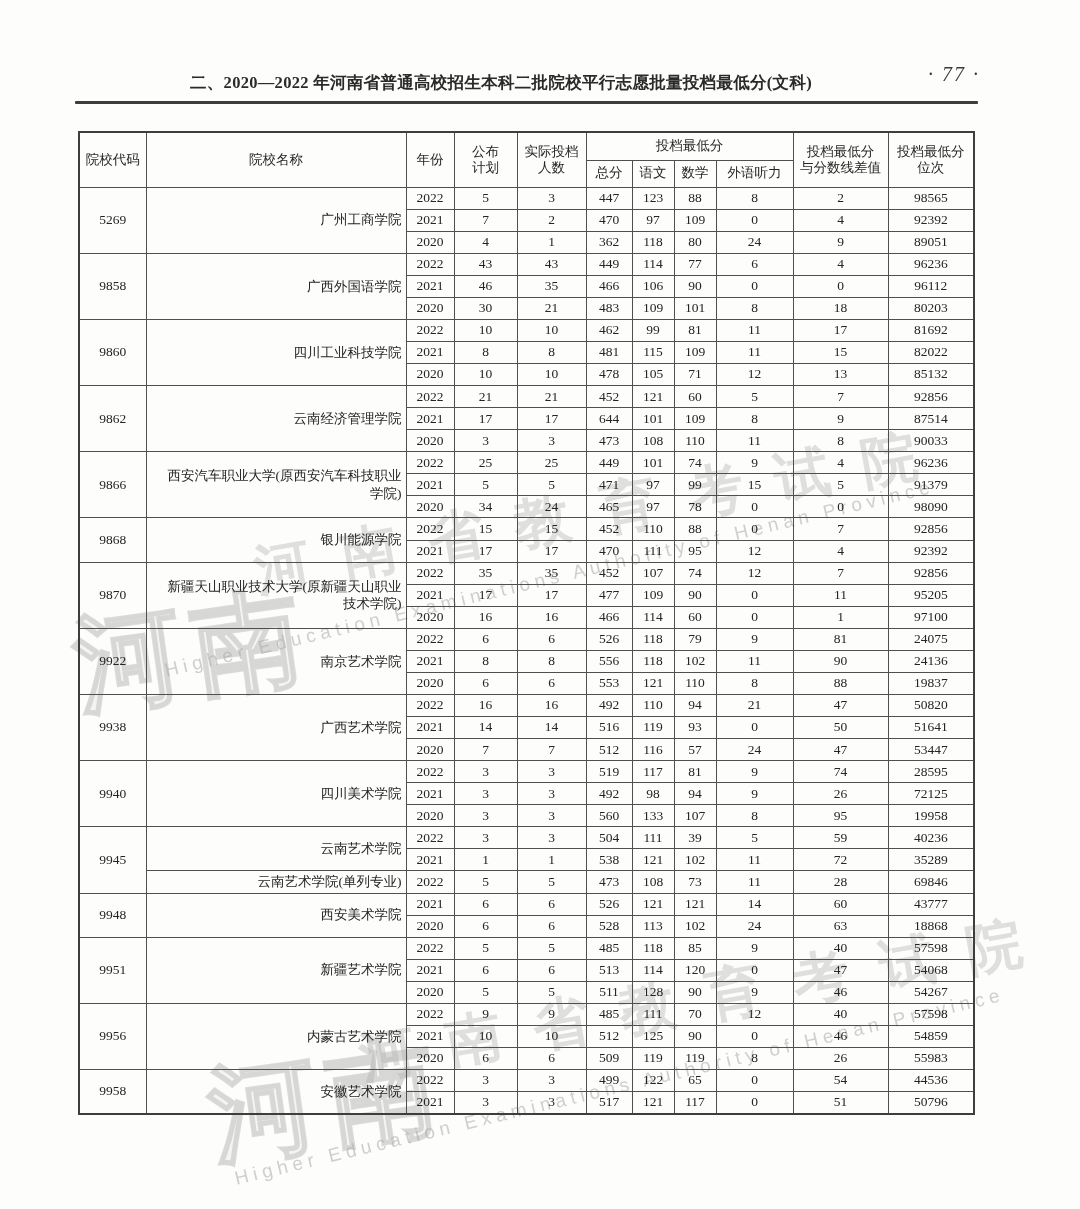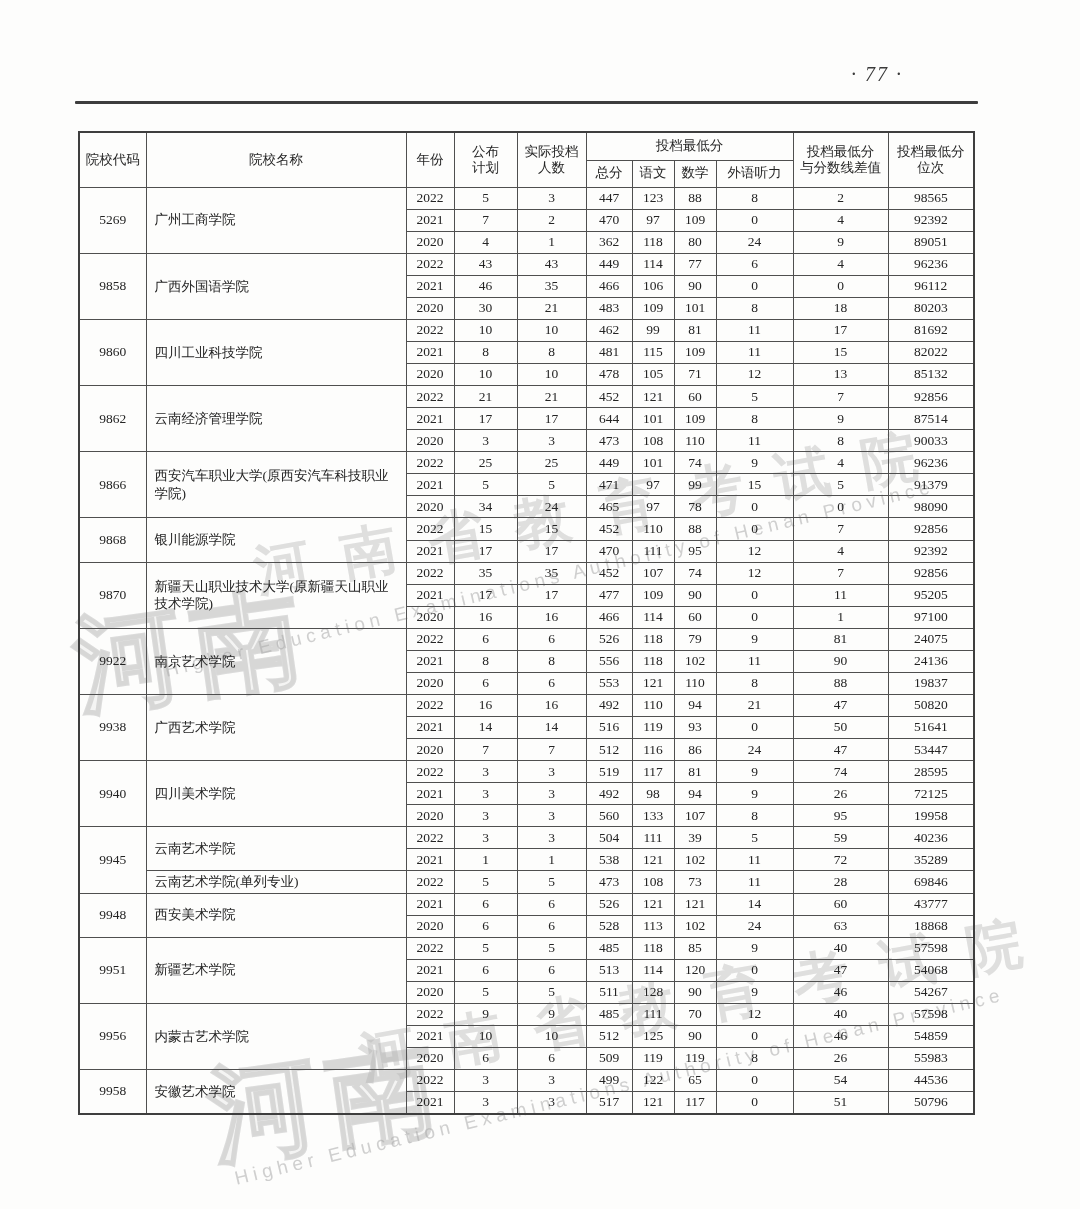--- a/index.html
+++ b/index.html
@@ -11,21 +11,21 @@
     font-family:"Liberation Serif","DejaVu Serif",serif;
     color:#262626;
   }
   
   .doc-title{
     position:absolute;left:190px;top:72px;
     font-size:16.5px;font-weight:bold;letter-spacing:.3px;
     white-space:nowrap;color:#2a2a2a;z-index:2;
   }
   .page-num{
-    position:absolute;left:851px;top:63px;
+    position:absolute;left:928px;top:63px;
     font-size:20px;font-style:italic;letter-spacing:2px;
     color:#3a3a3a;z-index:2;white-space:nowrap;
   }
   .title-rule{
     position:absolute;left:75px;top:101px;width:903px;height:3px;
     background:#3d3d3d;border-radius:1px;z-index:2;
   }
   
   .wm{position:absolute;transform-origin:left center;pointer-events:none;white-space:nowrap;z-index:0;}
   .wm-logo{
@@ -61,37 +61,38 @@
     font-weight:normal;font-size:13.5px;text-align:center;vertical-align:middle;
     white-space:pre-line;line-height:1.2;padding:0;color:#262626;
   }
   tr.h1{height:28px;} tr.h2{height:27px;}
   tbody tr{height:22.07px;}
   td{
     font-size:13.5px;text-align:center;vertical-align:middle;
     padding:0;line-height:1.05;color:#242424;
   }
   td.name{
-    text-align:left;padding:1px 4px 1px 8px;line-height:1.3;
+    text-align:right;padding:1px 4px 1px 8px;line-height:1.3;
   }
 </style>
 </head>
 <body>
 
 <div class="page">
 
   <div>
     <span class="wm wm-logo" id="wm-logo-1">河南</span>
     <span class="wm wm-cn" id="wm-cn-1">河南省教育考试院</span>
     <span class="wm wm-en" id="wm-en-1">Higher Education Examinations Authority of Henan Province</span>
     <span class="wm wm-logo" id="wm-logo-2">河南</span>
     <span class="wm wm-cn" id="wm-cn-2">河南省教育考试院</span>
     <span class="wm wm-en" id="wm-en-2">Higher Education Examinations Authority of Henan Province</span>
   </div>
 
+  <div class="doc-title">二、2020—2022 年河南省普通高校招生本科二批院校平行志愿批量投档最低分(文科)</div>
   <div class="page-num">· 77 ·</div>
   <div class="title-rule"></div>
 
   <table class="scores">
     <colgroup>
       <col style="width:67px">
         <col style="width:260px">
         <col style="width:48px">
       <col style="width:63px">
         <col style="width:69px">
@@ -417,21 +418,21 @@
           <td>0</td>
           <td>50</td>
           <td>51641</td>
         </tr>
         <tr>
           <td>2020</td>
           <td>7</td>
           <td>7</td>
           <td>512</td>
           <td>116</td>
-          <td>86</td>
+          <td>57</td>
           <td>24</td>
           <td>47</td>
           <td>53447</td>
         </tr>
         <tr>
           <td rowspan="3">9940</td>
           <td rowspan="3" class="name">四川美术学院</td>
           <td>2022</td>
           <td>3</td>
           <td>3</td>

